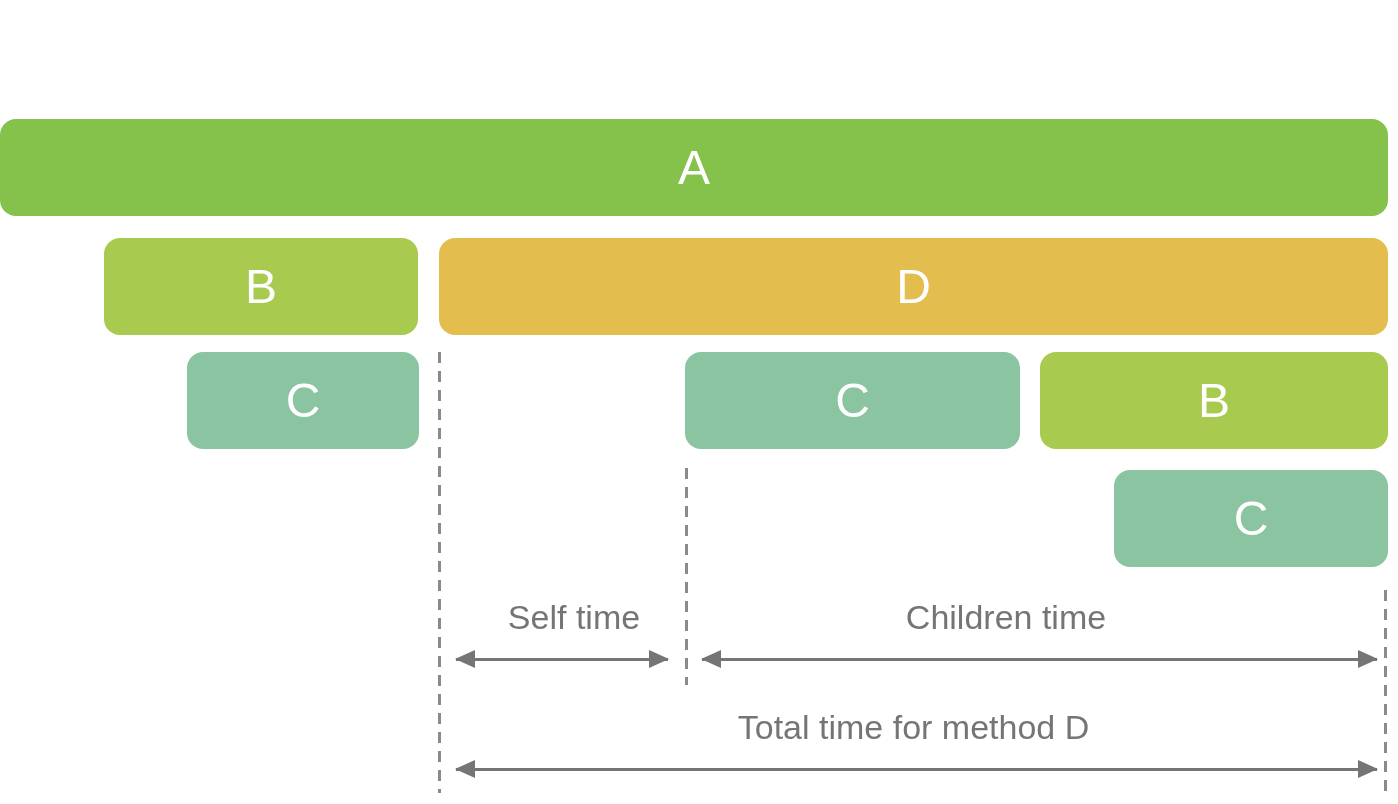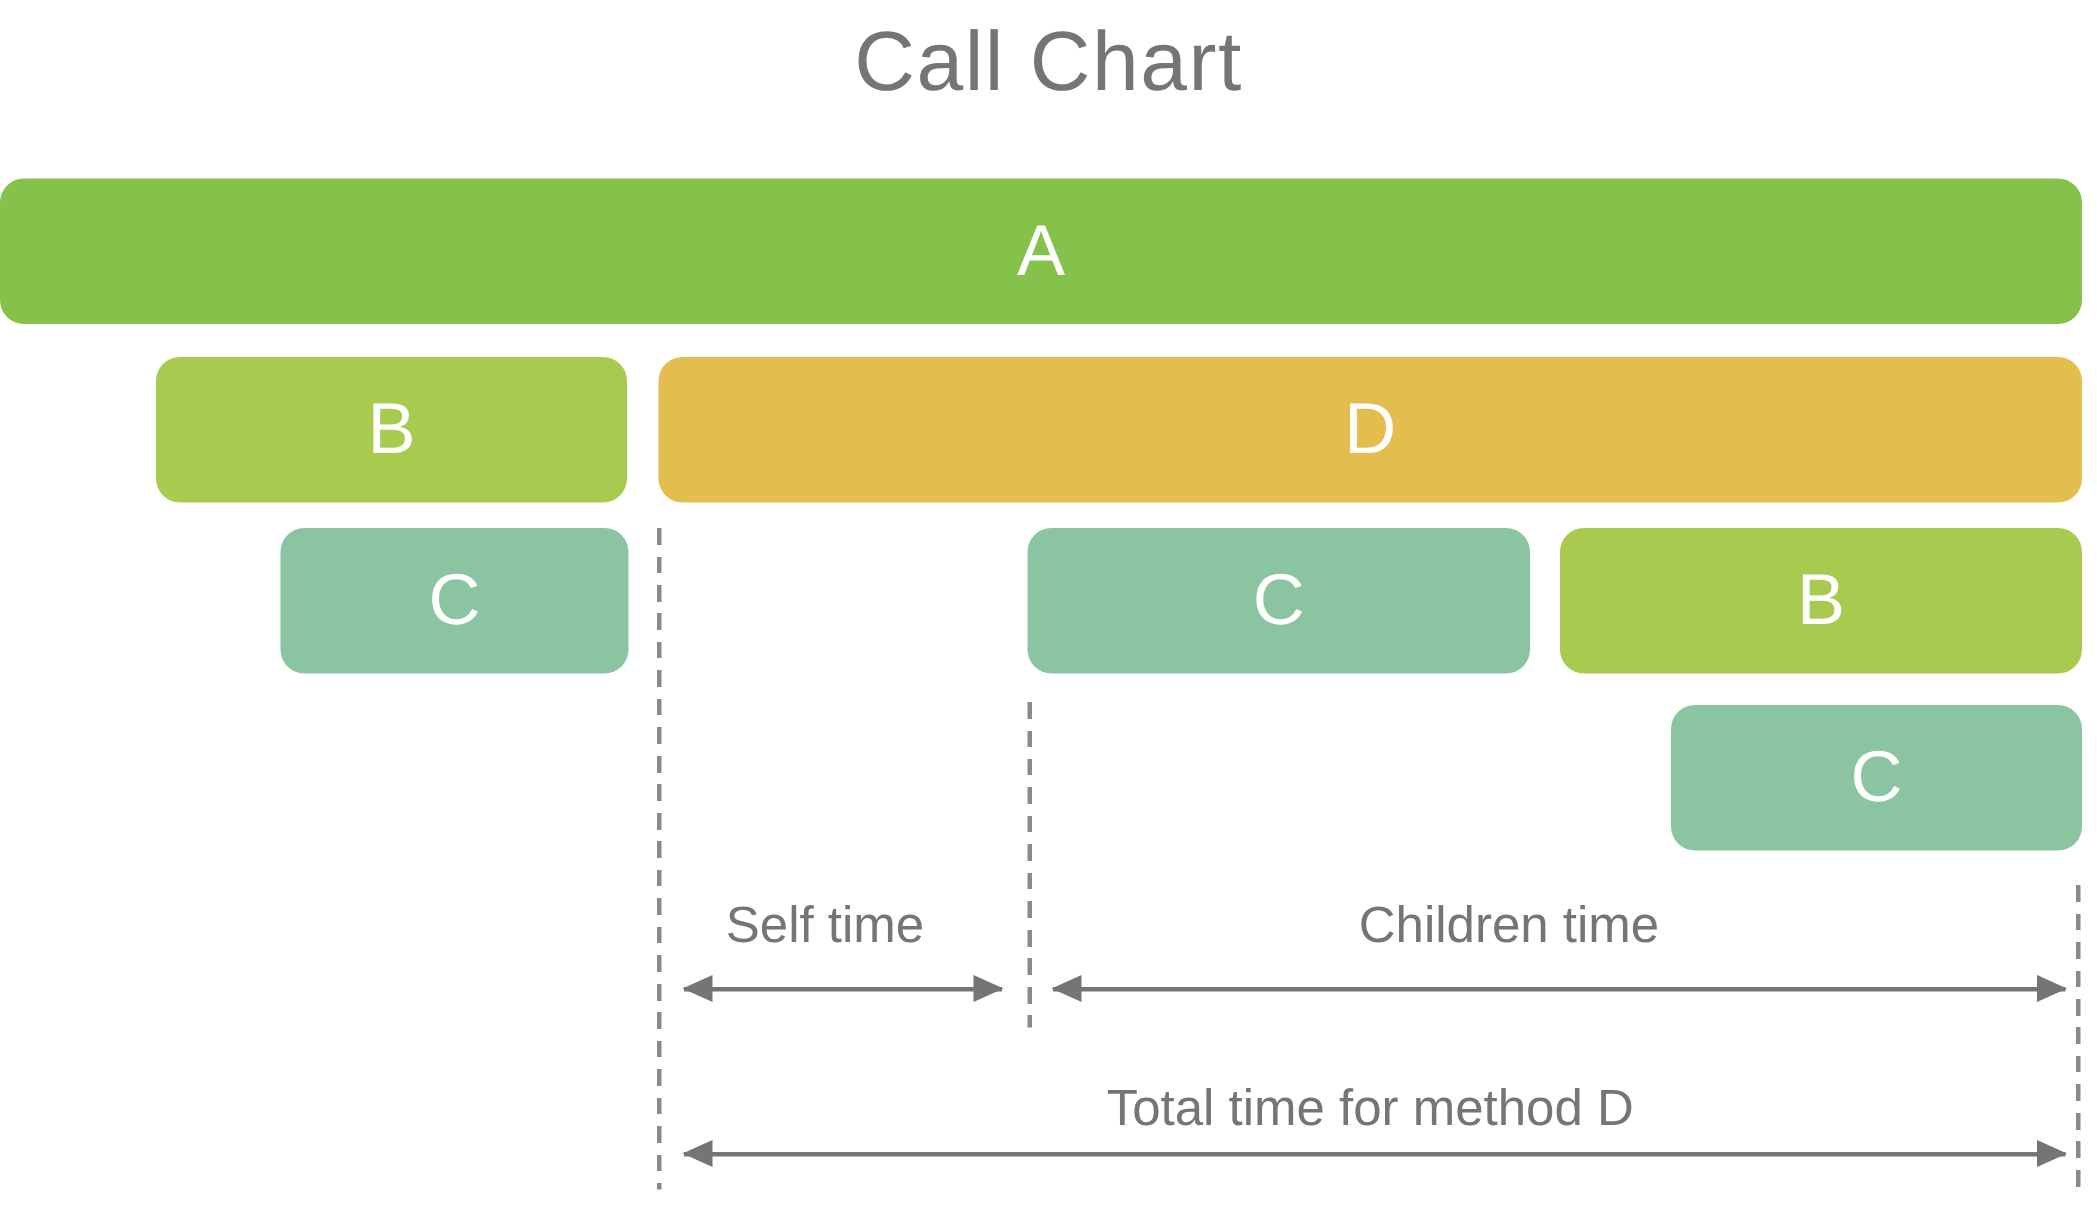--- a/index.html
+++ b/index.html
@@ -64,23 +64,23 @@
 
   .anno-label {
     position: absolute;
     color: #757575;
     font-size: 34px;
     font-weight: 300;
     text-align: center;
     line-height: 42px;
     height: 42px;
   }
-  .label-self     { left: 426px; width: 248px; top: 596px; }
+  .label-self     { left: 450px; width: 248px; top: 596px; }
   .label-children { left: 656px; width: 700px; top: 596px; }
-  .label-total    { left: 439px; width: 949px; top: 706px; margin-top: 12px; }
+  .label-total    { left: 439px; width: 949px; top: 706px; }
 
   .arrow {
     position: absolute;
     height: 3px;
     background: #757575;
   }
   .arrow::before, .arrow::after {
     content: "";
     position: absolute;
     top: -8px;
@@ -99,21 +99,20 @@
   }
   .arrow-self     { left: 456px; width: 212px; top: 658px; }
   .arrow-children { left: 702px; width: 675px; top: 658px; }
   .arrow-total    { left: 456px; width: 921px; top: 768px; }
 </style>
 </head>
 <body>
 
 <div class="canvas">
 
-  <div class="title">Call Chart</div>
 
   <div class="bar bar-a" style="background: rgb(133, 194, 75);">
     <span class="bar-label">A</span>
   </div>
   <div class="bar bar-b1" style="background: rgb(167, 202, 79);">
     <span class="bar-label">B</span>
   </div>
   <div class="bar bar-d" style="background: rgb(227, 189, 77);">
     <span class="bar-label">D</span>
   </div>

